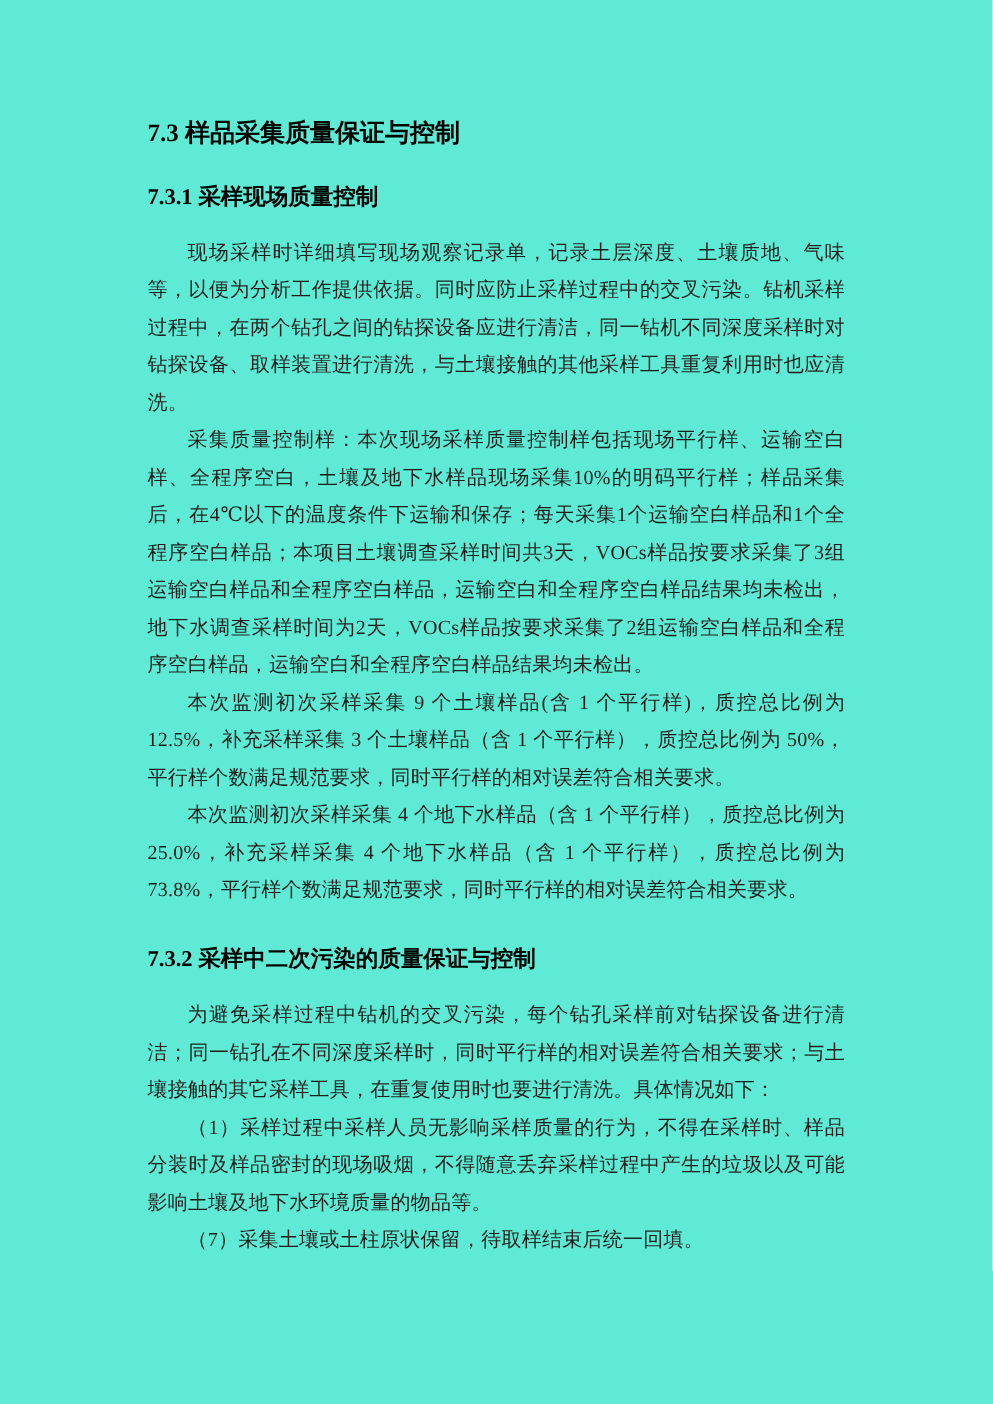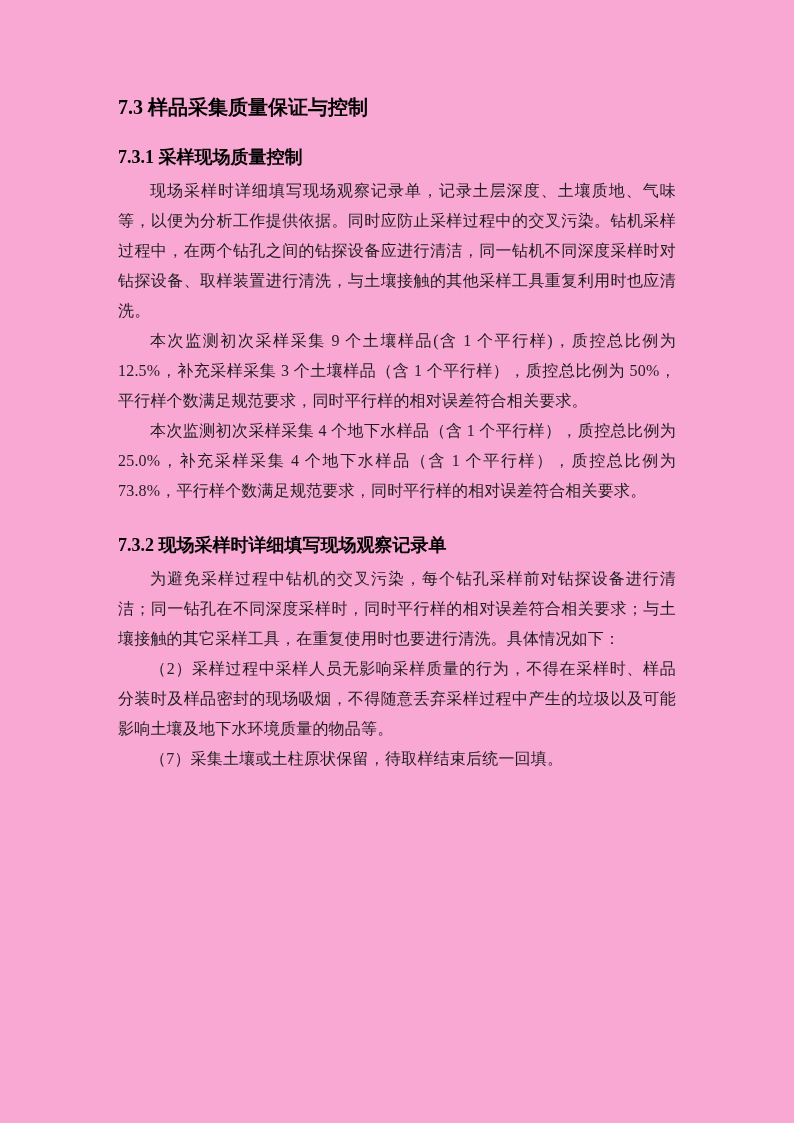--- a/index.html
+++ b/index.html
@@ -4,21 +4,21 @@
 <style>
   html, body {
     margin: 0;
     padding: 0;
     background: #ffffff;
   }
   .page {
     position: relative;
     width: 794px;
     height: 1123px;
-    background: #f9a8d4;
+    background: #5eead4;
     overflow: hidden;
     font-family: "Liberation Serif", "DejaVu Serif", serif;
     color: #1e1e1e;
   }
   .content {
     position: absolute;
     left: 118px;
     right: 118px;
     top: 0;
     padding-top: 92px;
@@ -41,21 +41,21 @@
   .h-732 { margin-top: 24px; }
   .para {
     font-size: 16px;
     line-height: 30px;
     margin: 0;
     text-indent: 2em;
     text-align: justify;
     text-justify: inter-ideograph;
     letter-spacing: 0.2px;
   }
-  .first-para { margin-top: 4px; }
+  .first-para { margin-top: 16px; }
   .footer {
     position: absolute;
     left: 0;
     right: 0;
     top: 1046px;
     text-align: center;
     font-size: 13px;
     line-height: 18px;
     color: #2f3d57;
   }
@@ -65,28 +65,29 @@
 
 <div class="page">
   <div class="content">
 
     <h1 class="h-main">7.3 样品采集质量保证与控制</h1>
 
     <h2 class="h-sub h-731">7.3.1 采样现场质量控制</h2>
 
     <p class="para first-para">现场采样时详细填写现场观察记录单，记录土层深度、土壤质地、气味等，以便为分析工作提供依据。同时应防止采样过程中的交叉污染。钻机采样过程中，在两个钻孔之间的钻探设备应进行清洁，同一钻机不同深度采样时对钻探设备、取样装置进行清洗，与土壤接触的其他采样工具重复利用时也应清洗。</p>
 
+    <p class="para">采集质量控制样：本次现场采样质量控制样包括现场平行样、运输空白样、全程序空白，土壤及地下水样品现场采集10%的明码平行样；样品采集后，在4℃以下的温度条件下运输和保存；每天采集1个运输空白样品和1个全程序空白样品；本项目土壤调查采样时间共3天，VOCs样品按要求采集了3组运输空白样品和全程序空白样品，运输空白和全程序空白样品结果均未检出，地下水调查采样时间为2天，VOCs样品按要求采集了2组运输空白样品和全程序空白样品，运输空白和全程序空白样品结果均未检出。</p>
 
     <p class="para">本次监测初次采样采集 9 个土壤样品(含 1 个平行样)，质控总比例为 12.5%，补充采样采集 3 个土壤样品（含 1 个平行样），质控总比例为 50%，平行样个数满足规范要求，同时平行样的相对误差符合相关要求。</p>
 
     <p class="para">本次监测初次采样采集 4 个地下水样品（含 1 个平行样），质控总比例为 25.0%，补充采样采集 4 个地下水样品（含 1 个平行样），质控总比例为 73.8%，平行样个数满足规范要求，同时平行样的相对误差符合相关要求。</p>
 
-    <h2 class="h-sub h-732">7.3.2 现场采样时详细填写现场观察记录单</h2>
+    <h2 class="h-sub h-732">7.3.2 采样中二次污染的质量保证与控制</h2>
 
     <p class="para first-para">为避免采样过程中钻机的交叉污染，每个钻孔采样前对钻探设备进行清洁；同一钻孔在不同深度采样时，同时平行样的相对误差符合相关要求；与土壤接触的其它采样工具，在重复使用时也要进行清洗。具体情况如下：</p>
 
-    <p class="para">（2）采样过程中采样人员无影响采样质量的行为，不得在采样时、样品分装时及样品密封的现场吸烟，不得随意丢弃采样过程中产生的垃圾以及可能影响土壤及地下水环境质量的物品等。</p>
+    <p class="para">（1）采样过程中采样人员无影响采样质量的行为，不得在采样时、样品分装时及样品密封的现场吸烟，不得随意丢弃采样过程中产生的垃圾以及可能影响土壤及地下水环境质量的物品等。</p>
 
     <p class="para">（7）采集土壤或土柱原状保留，待取样结束后统一回填。</p>
 
   </div>
 
 </div>
 
 </body></html>

